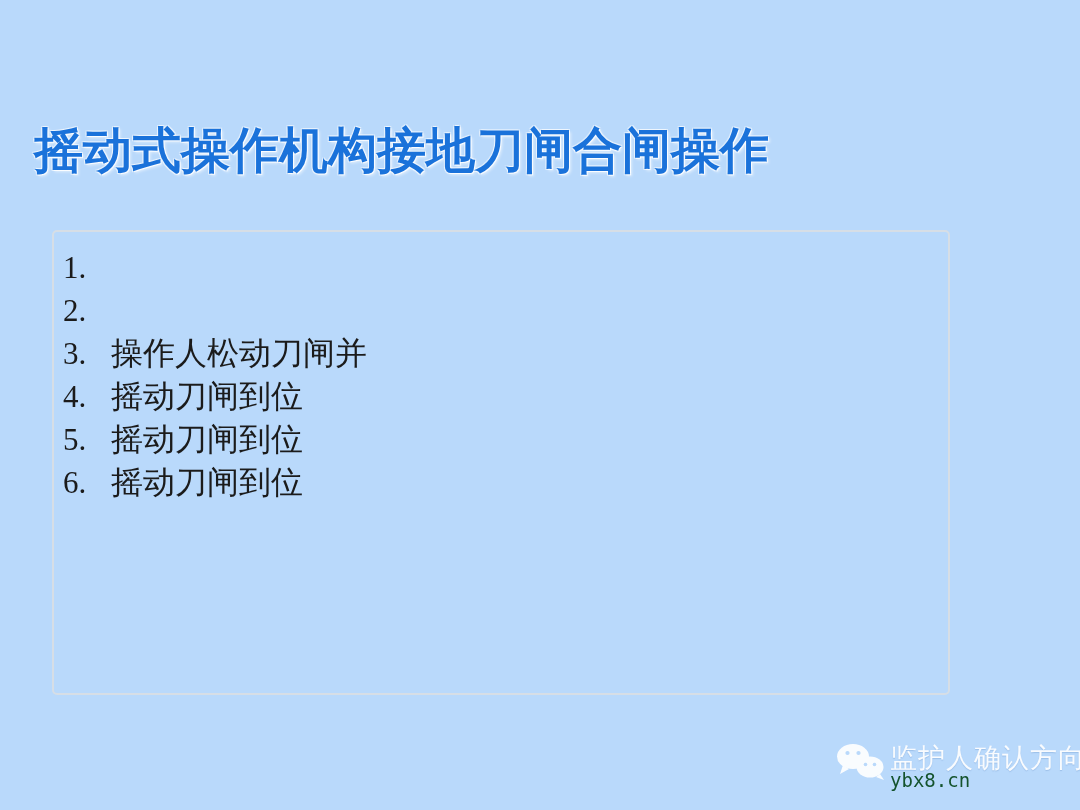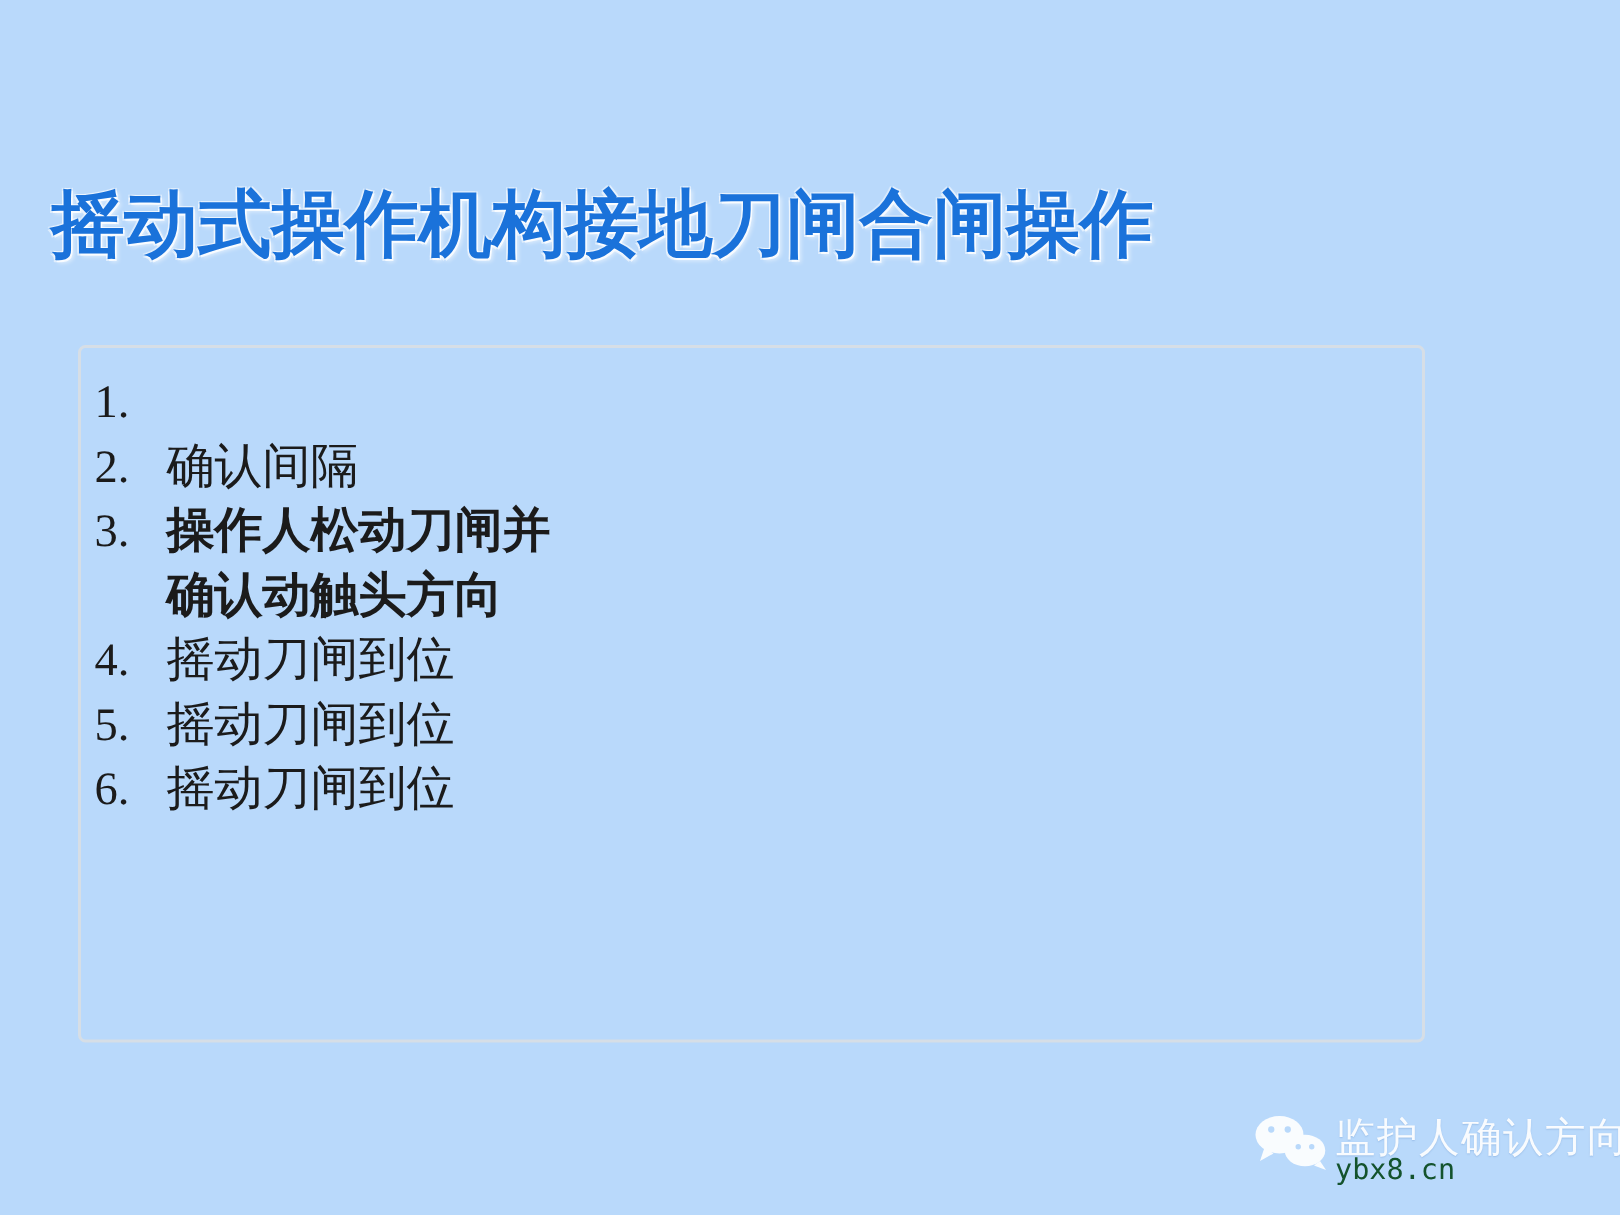--- a/index.html
+++ b/index.html
@@ -78,21 +78,20 @@
     font-size: 31px;
     font-family: "Liberation Serif", "DejaVu Serif", serif;
   }
 
   .step-text {
     display: block;
   }
 
   .step-text .sub-line {
     display: block;
-    font-weight: bold;
   }
 
   
   #watermark {
     position: absolute;
     left: 830px;
     top: 740px;
     width: 240px;
     height: 58px;
   }
@@ -139,28 +138,26 @@
 
   <div id="content-box">
     <ul id="steps-list">
 
       <li class="step-item">
         <span class="step-num">1.</span>
       </li>
 
       <li class="step-item">
         <span class="step-num">2.</span>
-        <span class="step-text">确认间隔</span>
       </li>
 
       <li class="step-item">
         <span class="step-num">3.</span>
         <span class="step-text">
           <span class="sub-line">操作人松动刀闸并</span>
-          <span class="sub-line">确认动触头方向</span>
         </span>
       </li>
 
       <li class="step-item">
         <span class="step-num">4.</span>
         <span class="step-text">摇动刀闸到位</span>
       </li>
 
       <li class="step-item">
         <span class="step-num">5.</span>

